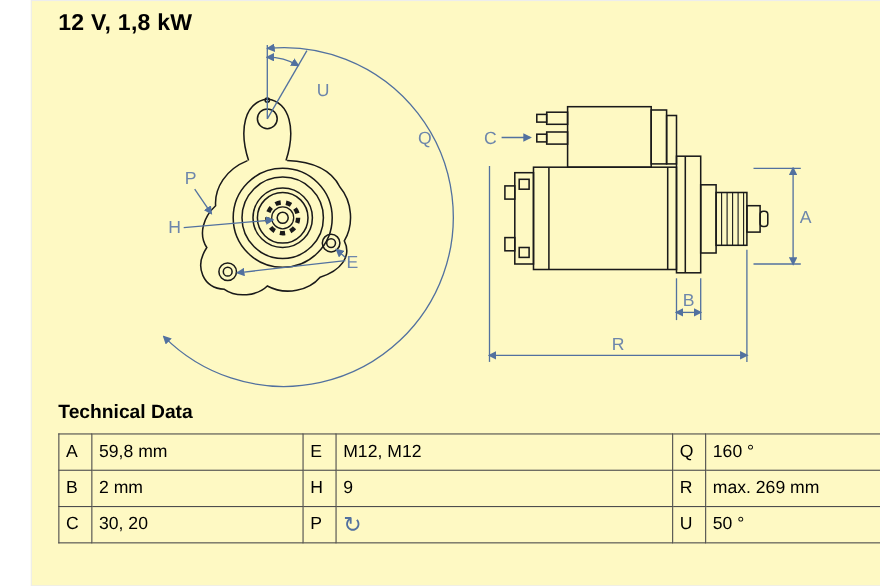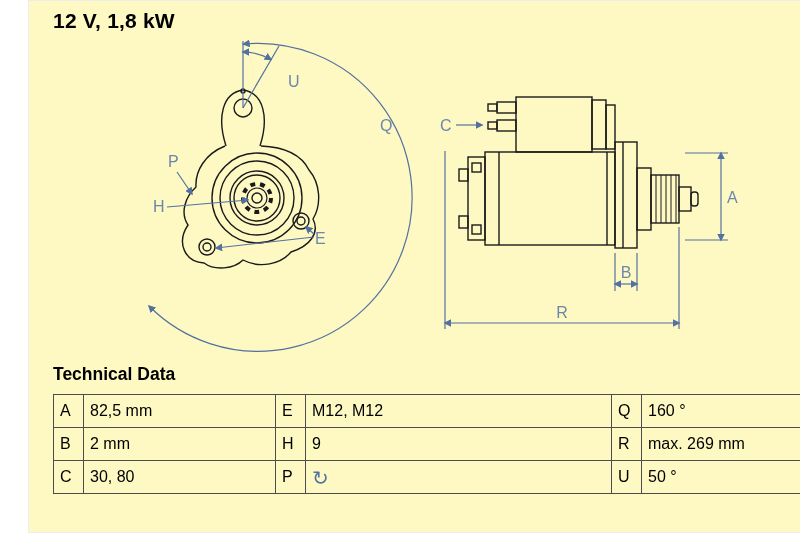--- a/index.html
+++ b/index.html
@@ -128,37 +128,37 @@
         <col style="width:30px">
           <col style="width:192px">
         <col style="width:30px">
           <col style="width:306px">
         <col style="width:30px">
           <col style="width:163px">
       </colgroup>
       <tbody>
         <tr>
           <td class="k">A</td>
-          <td class="v">82,5 mm</td>
+          <td class="v">59,8 mm</td>
           <td class="k">E</td>
           <td class="v">M12, M12</td>
           <td class="k">Q</td>
           <td class="v">160 °</td>
         </tr>
         <tr>
           <td class="k">B</td>
           <td class="v">2 mm</td>
           <td class="k">H</td>
           <td class="v">9</td>
           <td class="k">R</td>
           <td class="v">max. 269 mm</td>
         </tr>
         <tr>
           <td class="k">C</td>
-          <td class="v">30, 80</td>
+          <td class="v">30, 20</td>
           <td class="k">P</td>
           <td class="v">
             <span class="rot-glyph">↻</span>
           </td>
           <td class="k">U</td>
           <td class="v">50 °</td>
         </tr>
       </tbody>
     </table>
   </div>

